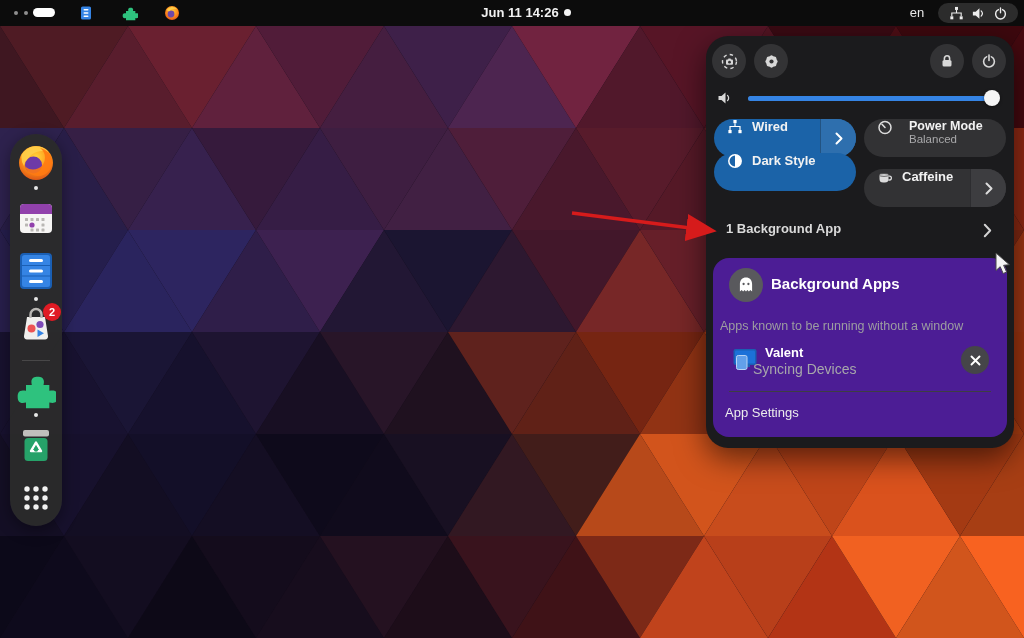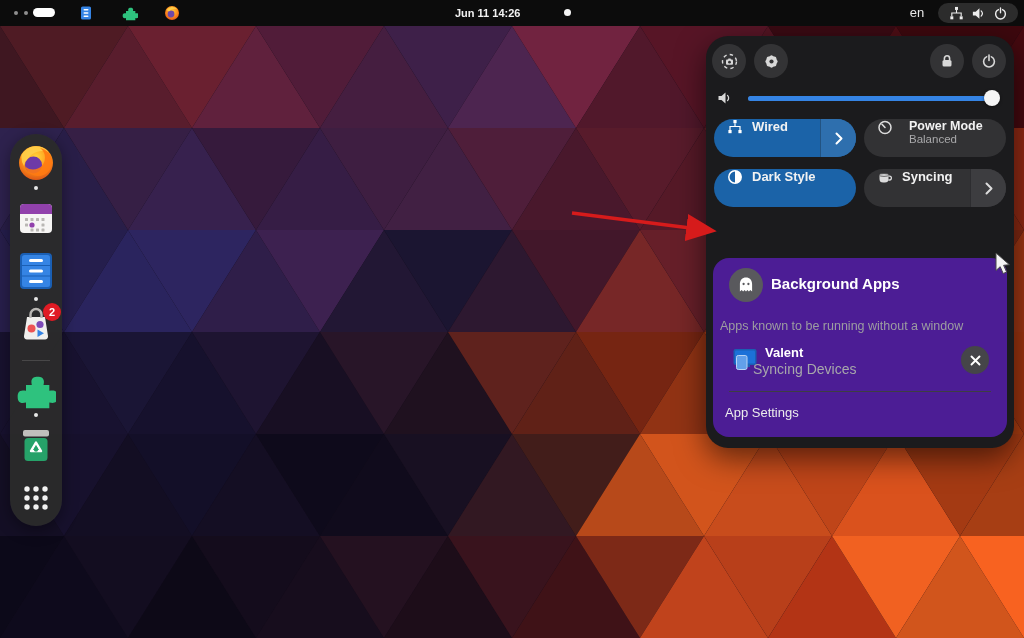--- a/index.html
+++ b/index.html
@@ -7,21 +7,21 @@
               font-family:"Liberation Sans", sans-serif; }
   #screen { position:absolute; inset:0; width:1024px; height:638px; overflow:hidden; }
   #wallpaper { position:absolute; left:0; top:26px; width:1024px; height:612px; display:block; }
 
   
   #topbar { position:absolute; left:0; top:0; width:1024px; height:26px; background:#0c0c0c; z-index:30; }
   .ws-dot { position:absolute; width:4px; height:4px; border-radius:50%; background:#8f8f8f; top:11px; }
   #ws-pill { position:absolute; left:33px; top:8px; width:22px; height:9px; border-radius:5px; background:#ffffff; }
   .tb-ico { position:absolute; top:5px; width:16px; height:16px; }
   #tb-clock { position:absolute; left:455px; top:0; width:130px; height:26px; line-height:26px;
-              text-align:left; color:#f1f1f1; font-size:11px; font-weight:bold; }
+              text-align:center; color:#f1f1f1; font-size:13px; font-weight:bold; }
   #tb-note-dot { position:absolute; left:564px; top:9px; width:7px; height:7px; border-radius:50%; background:#f5f5f5; }
   #tb-lang { position:absolute; left:902px; top:0; width:30px; height:26px; line-height:26px;
              text-align:center; color:#e6e6e6; font-size:13px; }
   #tb-status-pill { position:absolute; left:938px; top:3px; width:80px; height:20px; background:#2c2c2c;
                     border-radius:11px; display:flex; align-items:center; justify-content:center; gap:7px; }
 
   
   #dock { position:absolute; left:10px; top:134px; width:52px; height:392px; background:rgba(43,43,43,0.96);
           border-radius:26px; z-index:20; box-shadow:0 4px 16px rgba(0,0,0,0.4); }
   .dock-item { position:absolute; left:6px; width:40px; height:40px; }
@@ -406,42 +406,48 @@
       <svg class="tg-ico" viewBox="0 0 16 16">
         <circle cx="8" cy="8.5" r="6" fill="none" stroke="#dcdcdc" stroke-width="1.5"></circle>
         <path d="M8 8.5 5 5.3" stroke="#dcdcdc" stroke-width="1.6" stroke-linecap="round"></path>
       </svg>
       <span class="tg-2line">
         <div class="l1">Power Mode</div>
         <div class="l2">Balanced</div>
       </span>
     </div>
 
-    <div class="toggle active" style="left:8px; top:133px">
+    <div class="toggle active" style="left:8px; top:117px">
       <svg class="tg-ico" viewBox="0 0 16 16">
         <circle cx="8" cy="8" r="6.2" fill="none" stroke="#fff" stroke-width="1.5"></circle>
         <path d="M8 1.8a6.2 6.2 0 0 1 0 12.4Z" fill="#fff"></path>
       </svg>
       <span class="tg-label">Dark Style</span>
     </div>
 
     <div class="toggle" style="left:158px; top:133px">
       <svg class="tg-ico" viewBox="0 0 16 16">
         <path d="M2.5 6h9v4a3.6 3.6 0 0 1-3.6 3.6H6.1A3.6 3.6 0 0 1 2.5 10Z" fill="#dcdcdc"></path>
         <ellipse cx="7" cy="6" rx="4.5" ry="1.4" fill="#dcdcdc" stroke="#323234" stroke-width="0.7"></ellipse>
         <path d="M11.5 7.2h1a1.9 1.9 0 0 1 0 3.8h-1.2" fill="none" stroke="#dcdcdc" stroke-width="1.3"></path>
       </svg>
-      <span class="tg-label">Syncing</span>
+      <span class="tg-label">Caffeine</span>
       <span class="tg-arrow">
         <svg width="8" height="13" viewBox="0 0 8 13">
           <path d="M1.5 1.5 6.5 6.5 1.5 11.5" fill="none" stroke="#dcdcdc" stroke-width="2" stroke-linecap="round" stroke-linejoin="round"></path>
         </svg>
       </span>
     </div>
 
+    <div id="bg-row">
+      <span id="bg-row-label">1 Background App</span>
+      <svg id="bg-row-chev" width="9" height="15" viewBox="0 0 9 15">
+        <path d="M1.8 1.8 7.2 7.5 1.8 13.2" fill="none" stroke="#d2d2d2" stroke-width="2" stroke-linecap="round" stroke-linejoin="round"></path>
+      </svg>
+    </div>
 
     <div id="card">
       <div id="ghost-circle">
         <svg width="20" height="20" viewBox="0 0 20 20">
           <path d="M10 2.6c-3.7 0-6.1 2.7-6.1 6.6v7.2l1.8-1.5 1.4 1.5 1.5-1.5 1.4 1.5 1.4-1.5 1.5 1.5 1.4-1.5 1.8 1.5V9.2c0-3.9-2.4-6.6-6.1-6.6Z" fill="#ffffff"></path>
           <circle cx="7.6" cy="9" r="1.15" fill="#59595d"></circle>
           <circle cx="12.4" cy="9" r="1.15" fill="#59595d"></circle>
         </svg>
       </div>
       <div id="card-title">Background Apps</div>

